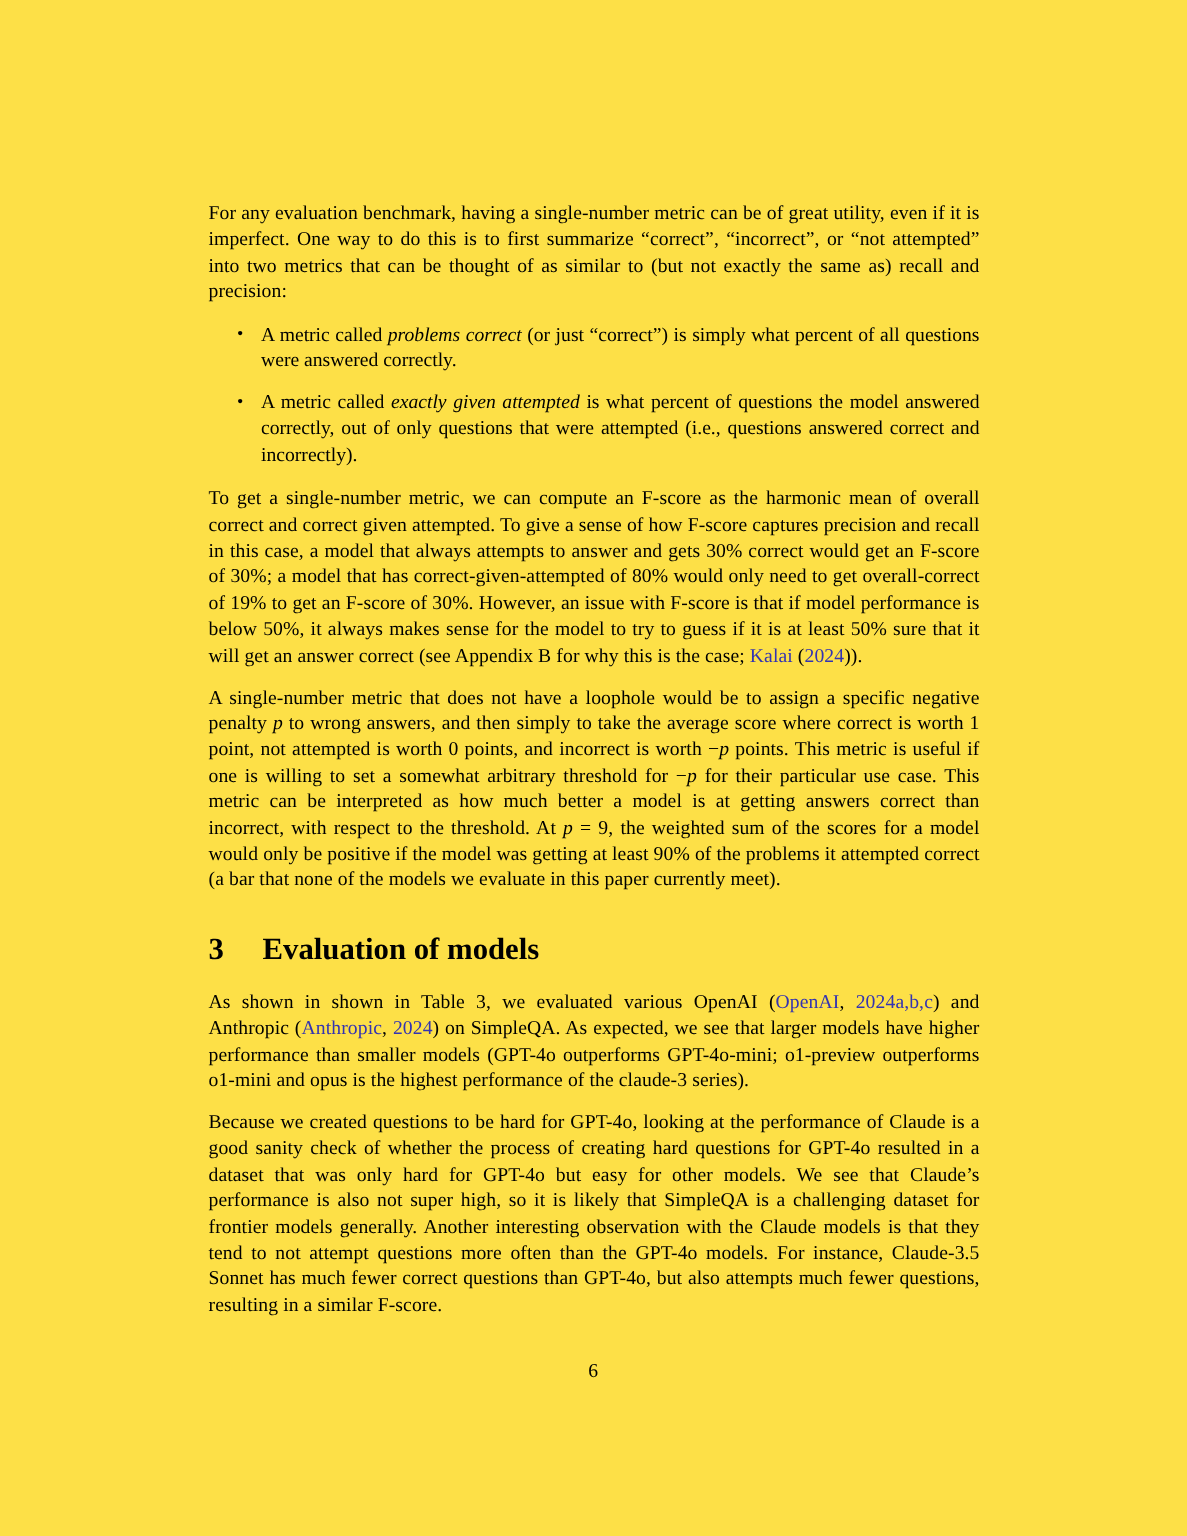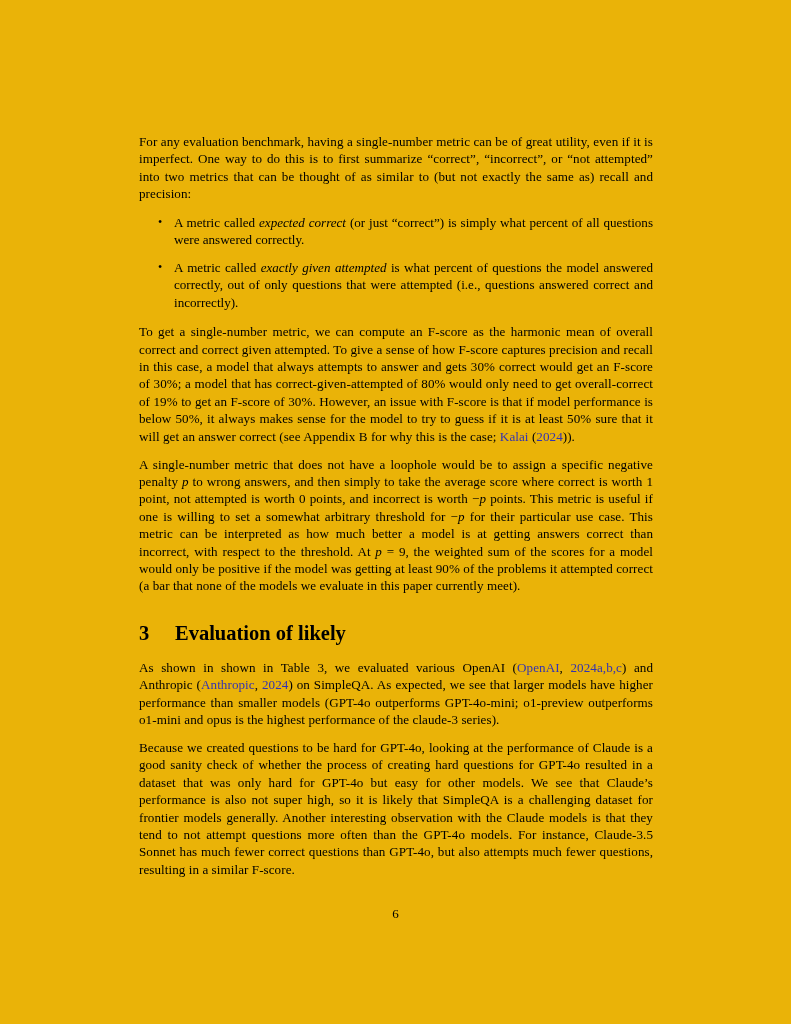--- a/index.html
+++ b/index.html
@@ -14,21 +14,21 @@
     font-family: "Liberation Serif", "DejaVu Serif", serif;
     color: #000000;
     overflow: hidden;
   }
 
   .page {
     position: absolute;
     left: 0; top: 0;
     width: 791px;
     height: 1024px;
-    background: #eab308;
+    background: #fde047;
   }
 
   .content {
     position: absolute;
     left: 139px;
     top: 133px;
     width: 514px;
   }
 
   p.para {
@@ -99,39 +99,39 @@
 
   <div class="content">
 
     <p class="para">
       <span>For any evaluation benchmark, having a single-number metric can be of great utility, even if it is imperfect. One way to do this is to first summarize “correct”, “incorrect”, or “not attempted” into two metrics that can be thought of as similar to (but not exactly the same as) recall and precision:</span>
     </p>
 
     <ul class="bullets">
       <li>
         <span class="bullet-dot">•</span>
-        <span>A metric called </span><i>expected correct</i><span> (or just “correct”) is simply what percent of all questions were answered correctly.</span>
+        <span>A metric called </span><i>problems correct</i><span> (or just “correct”) is simply what percent of all questions were answered correctly.</span>
       </li>
       <li>
         <span class="bullet-dot">•</span>
         <span>A metric called </span><i>exactly given attempted</i><span> is what percent of questions the model answered correctly, out of only questions that were attempted (i.e., questions answered correct and incorrectly).</span>
       </li>
     </ul>
 
     <p class="para">
       <span>To get a single-number metric, we can compute an F-score as the harmonic mean of overall correct and correct given attempted. To give a sense of how F-score captures precision and recall in this case, a model that always attempts to answer and gets 30% correct would get an F-score of 30%; a model that has correct-given-attempted of 80% would only need to get overall-correct of 19% to get an F-score of 30%. However, an issue with F-score is that if model performance is below 50%, it always makes sense for the model to try to guess if it is at least 50% sure that it will get an answer correct (see Appendix B for why this is the case; </span><a class="cite" href="#" style="text-decoration: none; color: rgb(51, 51, 178);">Kalai</a><span> (</span><a class="cite" href="#" style="text-decoration: none; color: rgb(51, 51, 178);">2024</a><span>)).</span>
     </p>
 
     <p class="para">
       <span>A single-number metric that does not have a loophole would be to assign a specific negative penalty </span><span class="mathvar">p</span><span> to wrong answers, and then simply to take the average score where correct is worth 1 point, not attempted is worth 0 points, and incorrect is worth −</span><span class="mathvar">p</span><span> points. This metric is useful if one is willing to set a somewhat arbitrary threshold for −</span><span class="mathvar">p</span><span> for their particular use case. This metric can be interpreted as how much better a model is at getting answers correct than incorrect, with respect to the threshold. At </span><span class="mathvar">p</span><span> = 9</span><span>, the weighted sum of the scores for a model would only be positive if the model was getting at least 90% of the problems it attempted correct (a bar that none of the models we evaluate in this paper currently meet).</span>
     </p>
 
     <h2 class="section-heading">
       <span class="sec-num">3</span>
-        <span>Evaluation of likely</span>
+        <span>Evaluation of models</span>
     </h2>
 
     <p class="para">
       <span>As shown in shown in Table 3, we evaluated various OpenAI (</span><a class="cite" href="#" style="text-decoration: none; color: rgb(51, 51, 178);">OpenAI</a><span>, </span><a class="cite" href="#" style="text-decoration: none; color: rgb(51, 51, 178);">2024a,b,c</a><span>) and Anthropic (</span><a class="cite" href="#" style="text-decoration: none; color: rgb(51, 51, 178);">Anthropic</a><span>, </span><a class="cite" href="#" style="text-decoration: none; color: rgb(51, 51, 178);">2024</a><span>) on SimpleQA. As expected, we see that larger models have higher performance than smaller models (GPT-4o outperforms GPT-4o-mini; o1-preview outperforms o1-mini and opus is the highest performance of the claude-3 series).</span>
     </p>
 
     <p class="para">
       <span>Because we created questions to be hard for GPT-4o, looking at the performance of Claude is a good sanity check of whether the process of creating hard questions for GPT-4o resulted in a dataset that was only hard for GPT-4o but easy for other models. We see that Claude’s performance is also not super high, so it is likely that SimpleQA is a challenging dataset for frontier models generally. Another interesting observation with the Claude models is that they tend to not attempt questions more often than the GPT-4o models. For instance, Claude-3.5 Sonnet has much fewer correct questions than GPT-4o, but also attempts much fewer questions, resulting in a similar F-score.</span>
     </p>
 

